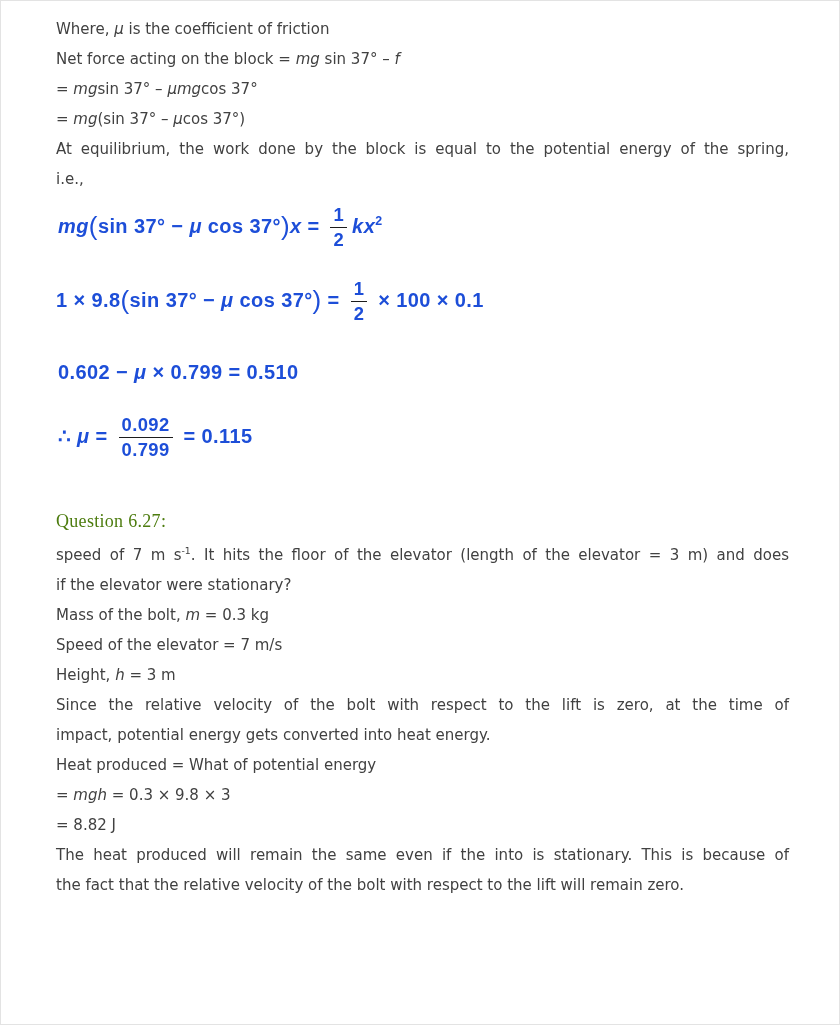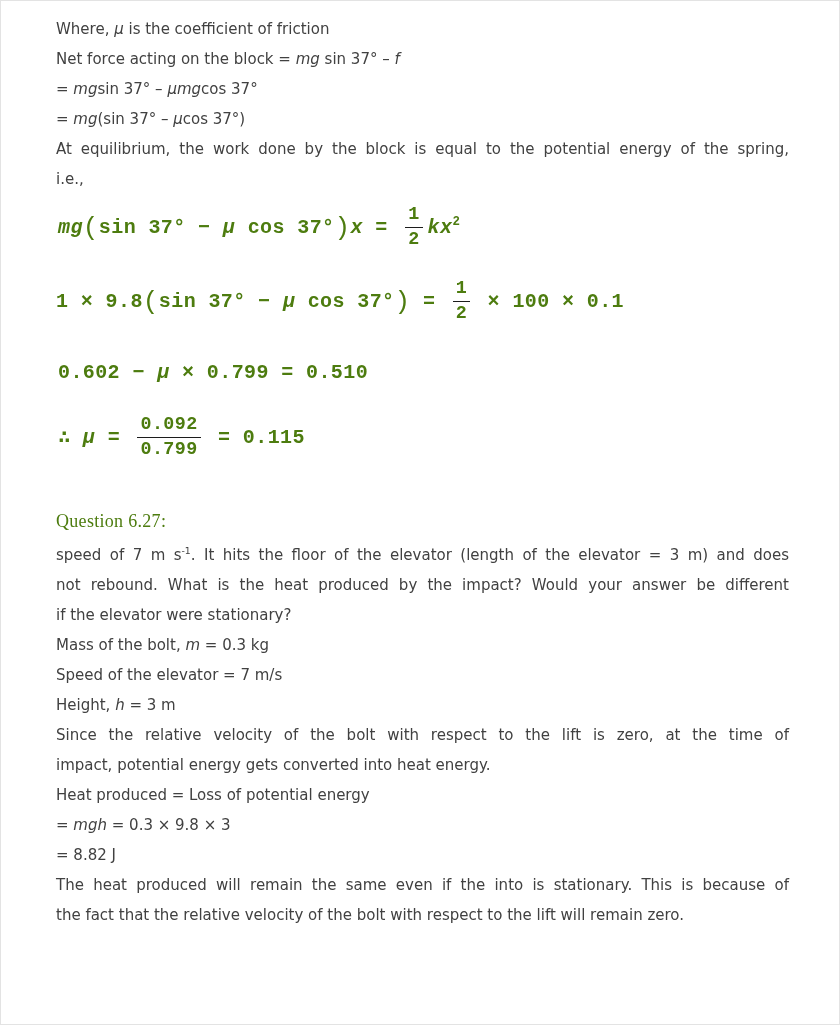--- a/index.html
+++ b/index.html
@@ -27,24 +27,24 @@
     text-align-last: justify;
   }
   .it { font-style: italic; }
   .sup {
     font-size: 0.62em;
     vertical-align: 0.6em;
     letter-spacing: 0;
   }
   
   .eq {
-    font-family: Liberation Mono, monospace;
+    font-family: Liberation Sans, sans-serif;
     font-size: 20px;
     font-weight: 600;
-    color: #4d7c0f;
+    color: #1d4ed8;
     letter-spacing: 0.4px;
   }
   .eq .it { font-style: italic; }
   .eq .bigp {
     font-size: 1.3em;
     font-weight: 500;
     vertical-align: -0.09em;
   }
   .frac {
     display: inline-flex;
@@ -99,27 +99,26 @@
         <span class="den">2</span>
       </span><span> × 100 × 0.1</span></div>
   <div class="eq eq-c"><span>0.602 − </span><span class="it">μ</span><span> × 0.799 = 0.510</span></div>
   <div class="eq eq-d"><span>∴ </span><span class="it">μ</span><span> = </span><span class="frac">
         <span class="num">0.092</span>
         <span class="den">0.799</span>
       </span><span> = 0.115</span></div>
 
   <div class="q-heading">Question 6.27:</div>
   <div class="line just"><span>speed of 7 m s</span><span class="sup">-1</span><span>. It hits the floor of the elevator (length of the elevator = 3 m) and does</span></div>
-  <div class="line just"><span>not rebound. What is the heat produced by the impact? Would your answer be different</span></div>
   <div class="line"><span>if the elevator were stationary?</span></div>
 
   <div class="line"><span>Mass of the bolt, </span><span class="it">m</span><span> = 0.3 kg</span></div>
   <div class="line"><span>Speed of the elevator = 7 m/s</span></div>
   <div class="line"><span>Height, </span><span class="it">h</span><span> = 3 m</span></div>
   <div class="line just"><span>Since the relative velocity of the bolt with respect to the lift is zero, at the time of</span></div>
   <div class="line"><span>impact, potential energy gets converted into heat energy.</span></div>
-  <div class="line"><span>Heat produced = Loss of potential energy</span></div>
+  <div class="line"><span>Heat produced = What of potential energy</span></div>
   <div class="line"><span>= </span><span class="it">mgh</span><span> = 0.3 × 9.8 × 3</span></div>
   <div class="line"><span>= 8.82 J</span></div>
   <div class="line just"><span>The heat produced will remain the same even if the into is stationary. This is because of</span></div>
   <div class="line"><span>the fact that the relative velocity of the bolt with respect to the lift will remain zero.</span></div>
 
 </div>
 
 </body></html>

